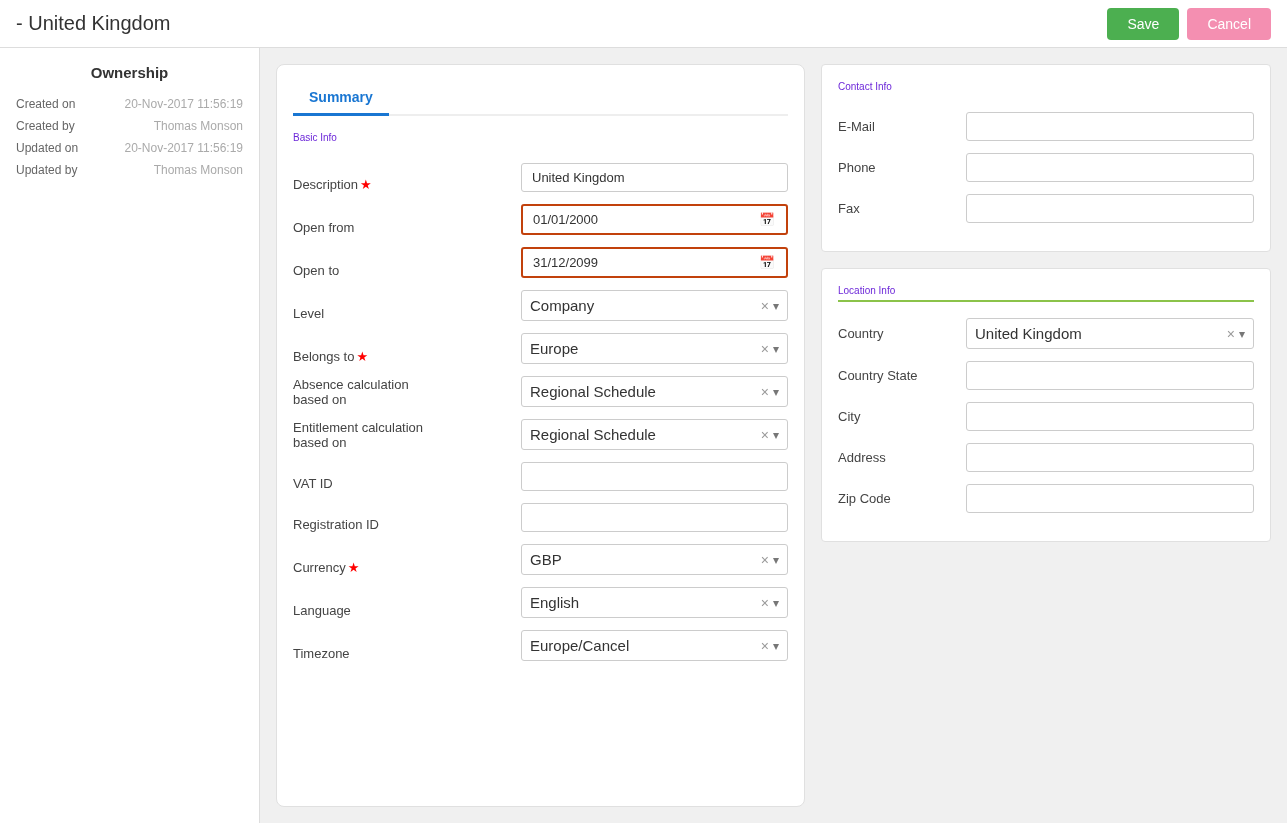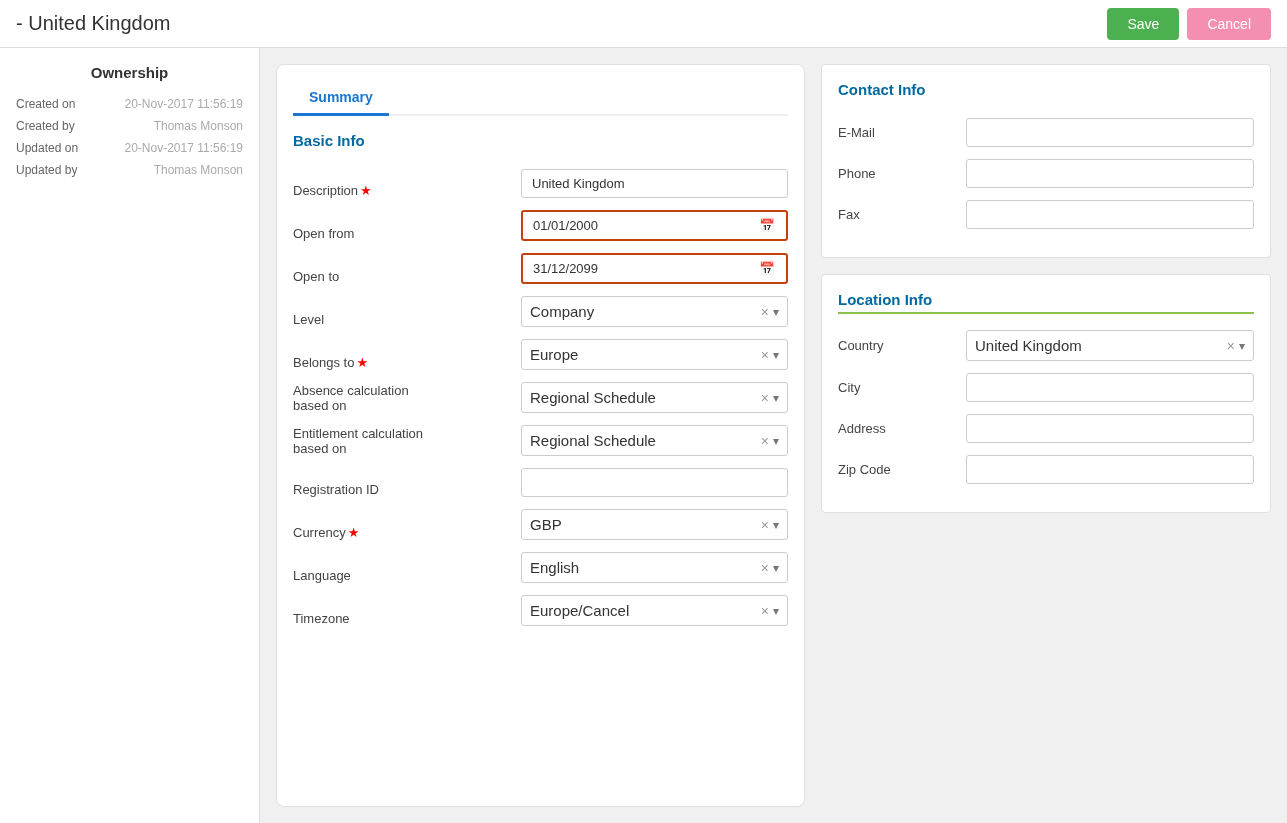--- a/index.html
+++ b/index.html
@@ -124,23 +124,23 @@
     }
     .tab.active {
       color: #1976d2;
       border-bottom: 3px solid #1976d2;
       margin-bottom: -2px;
       font-weight: 600;
     }
 
     
     .section-header {
-      font-size: 15px;
-      font-weight: 700;
-      color: #0369a1;
+      font-size: 10px;
+      font-weight: 400;
+      color: #6d28d9;
       margin-bottom: 16px;
       padding-bottom: 4px;
     }
     .section-header.with-line {
       border-bottom: 2px solid #8bc34a;
     }
 
     
     .form-row {
       display: flex;
@@ -334,20 +334,24 @@
 
       <div class="form-row">
         <div class="form-label">Entitlement calculation<br>based on</div>
         <div class="form-select-wrapper" style="max-width: 300px;">
           <span class="form-select-text">Regional Schedule</span>
           <span class="select-clear">×</span>
           <span class="select-arrow">▾</span>
         </div>
       </div>
 
+      <div class="form-row">
+        <div class="form-label">VAT ID</div>
+        <input class="form-input" type="text" value="" style="max-width: 300px;">
+      </div>
 
       <div class="form-row">
         <div class="form-label">Registration ID</div>
         <input class="form-input" type="text" value="" style="max-width: 300px;">
       </div>
 
       <div class="form-row">
         <div class="form-label">
           Currency<span class="required-star">★</span>
         </div>
@@ -401,20 +405,24 @@
 
         <div class="info-form-row">
           <div class="info-label">Country</div>
           <div class="form-select-wrapper" style="flex: 1;">
             <span class="form-select-text">United Kingdom</span>
             <span class="select-clear">×</span>
             <span class="select-arrow">▾</span>
           </div>
         </div>
 
+        <div class="info-form-row">
+          <div class="info-label">Country State</div>
+          <input class="info-input" type="text" value="" style="">
+        </div>
 
         <div class="info-form-row">
           <div class="info-label">City</div>
           <input class="info-input" type="text" value="" style="">
         </div>
 
         <div class="info-form-row">
           <div class="info-label">Address</div>
           <input class="info-input" type="text" value="" style="">
         </div>

